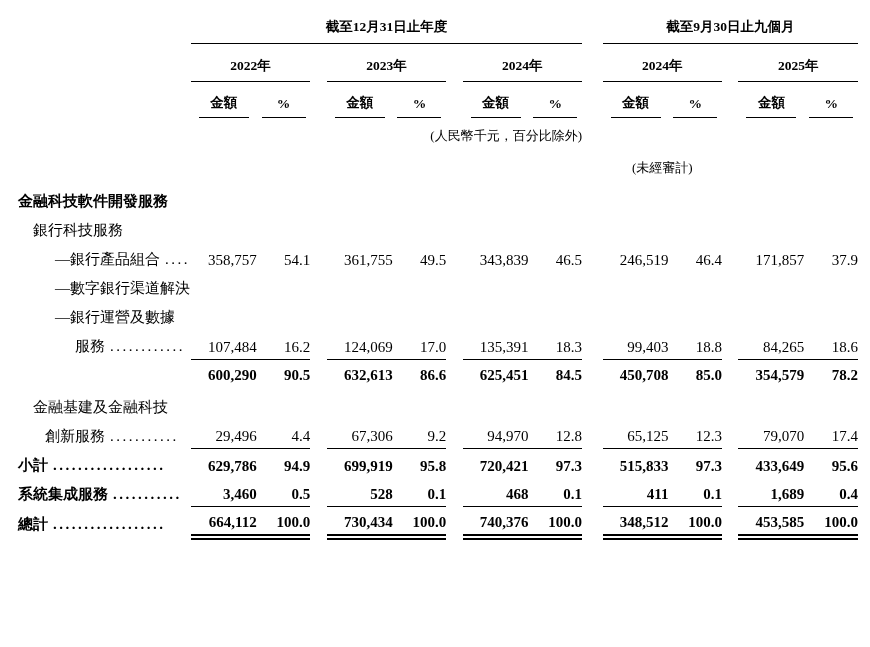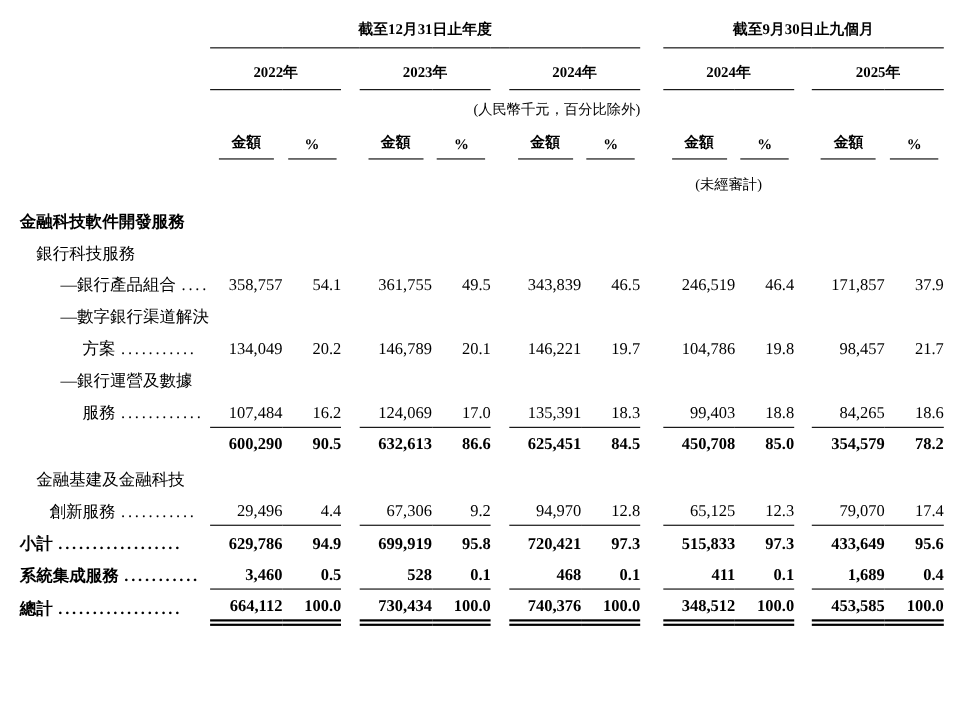--- a/index.html
+++ b/index.html
@@ -80,40 +80,40 @@
     <th class="year-th" colspan="2">2023年</th>
     <td></td>
     <th class="year-th" colspan="2">2024年</th>
     <td></td>
     <th class="year-th" colspan="2">2024年</th>
     <td></td>
     <th class="year-th" colspan="2">2025年</th>
   </tr>
 
   <tr>
+    <td></td>
+    <th class="sub-th"><span class="hl hl-amt">金額</span></th>
+    <th class="sub-th"><span class="hl hl-pct">%</span></th>
+    <td></td>
+    <th class="sub-th"><span class="hl hl-amt">金額</span></th>
+    <th class="sub-th"><span class="hl hl-pct">%</span></th>
+    <td></td>
+    <th class="sub-th"><span class="hl hl-amt">金額</span></th>
+    <th class="sub-th"><span class="hl hl-pct">%</span></th>
+    <td></td>
+    <th class="sub-th"><span class="hl hl-amt">金額</span></th>
+    <th class="sub-th"><span class="hl hl-pct">%</span></th>
+    <td></td>
+    <th class="sub-th"><span class="hl hl-amt">金額</span></th>
+    <th class="sub-th"><span class="hl hl-pct">%</span></th>
+  </tr>
+
+  <tr>
     <td class="note note-right" colspan="9">(人民幣千元，百分比除外)</td>
     <td colspan="6"></td>
-  </tr>
-
-  <tr>
-    <td></td>
-    <th class="sub-th"><span class="hl hl-amt">金額</span></th>
-    <th class="sub-th"><span class="hl hl-pct">%</span></th>
-    <td></td>
-    <th class="sub-th"><span class="hl hl-amt">金額</span></th>
-    <th class="sub-th"><span class="hl hl-pct">%</span></th>
-    <td></td>
-    <th class="sub-th"><span class="hl hl-amt">金額</span></th>
-    <th class="sub-th"><span class="hl hl-pct">%</span></th>
-    <td></td>
-    <th class="sub-th"><span class="hl hl-amt">金額</span></th>
-    <th class="sub-th"><span class="hl hl-pct">%</span></th>
-    <td></td>
-    <th class="sub-th"><span class="hl hl-amt">金額</span></th>
-    <th class="sub-th"><span class="hl hl-pct">%</span></th>
   </tr>
 
   <tr>
     <td colspan="10"></td>
     <td class="note note-center" colspan="2">(未經審計)</td>
     <td colspan="3"></td>
   </tr>
 
   <tr class="b sp">
     <td class="lbl" colspan="15">金融科技軟件開發服務</td>
@@ -138,37 +138,20 @@
     <td class="num">46.4</td>
     <td></td>
     <td class="num">171,857</td>
     <td class="num">37.9</td>
   </tr>
 
   <tr>
     <td class="lbl ind2" colspan="15">—數字銀行渠道解決</td>
   </tr>
 
-  <tr>
-    <td class="lbl ind3"><span>方案</span><span class="dots">...........</span></td>
-    <td class="num">134,049</td>
-    <td class="num">20.2</td>
-    <td></td>
-    <td class="num">146,789</td>
-    <td class="num">20.1</td>
-    <td></td>
-    <td class="num">146,221</td>
-    <td class="num">19.7</td>
-    <td></td>
-    <td class="num">104,786</td>
-    <td class="num">19.8</td>
-    <td></td>
-    <td class="num">98,457</td>
-    <td class="num">21.7</td>
-  </tr>
 
   <tr>
     <td class="lbl ind2" colspan="15">—銀行運營及數據</td>
   </tr>
 
   <tr>
     <td class="lbl ind3"><span>服務</span><span class="dots">............</span></td>
     <td class="num ul">107,484</td>
     <td class="num ul">16.2</td>
     <td></td>

